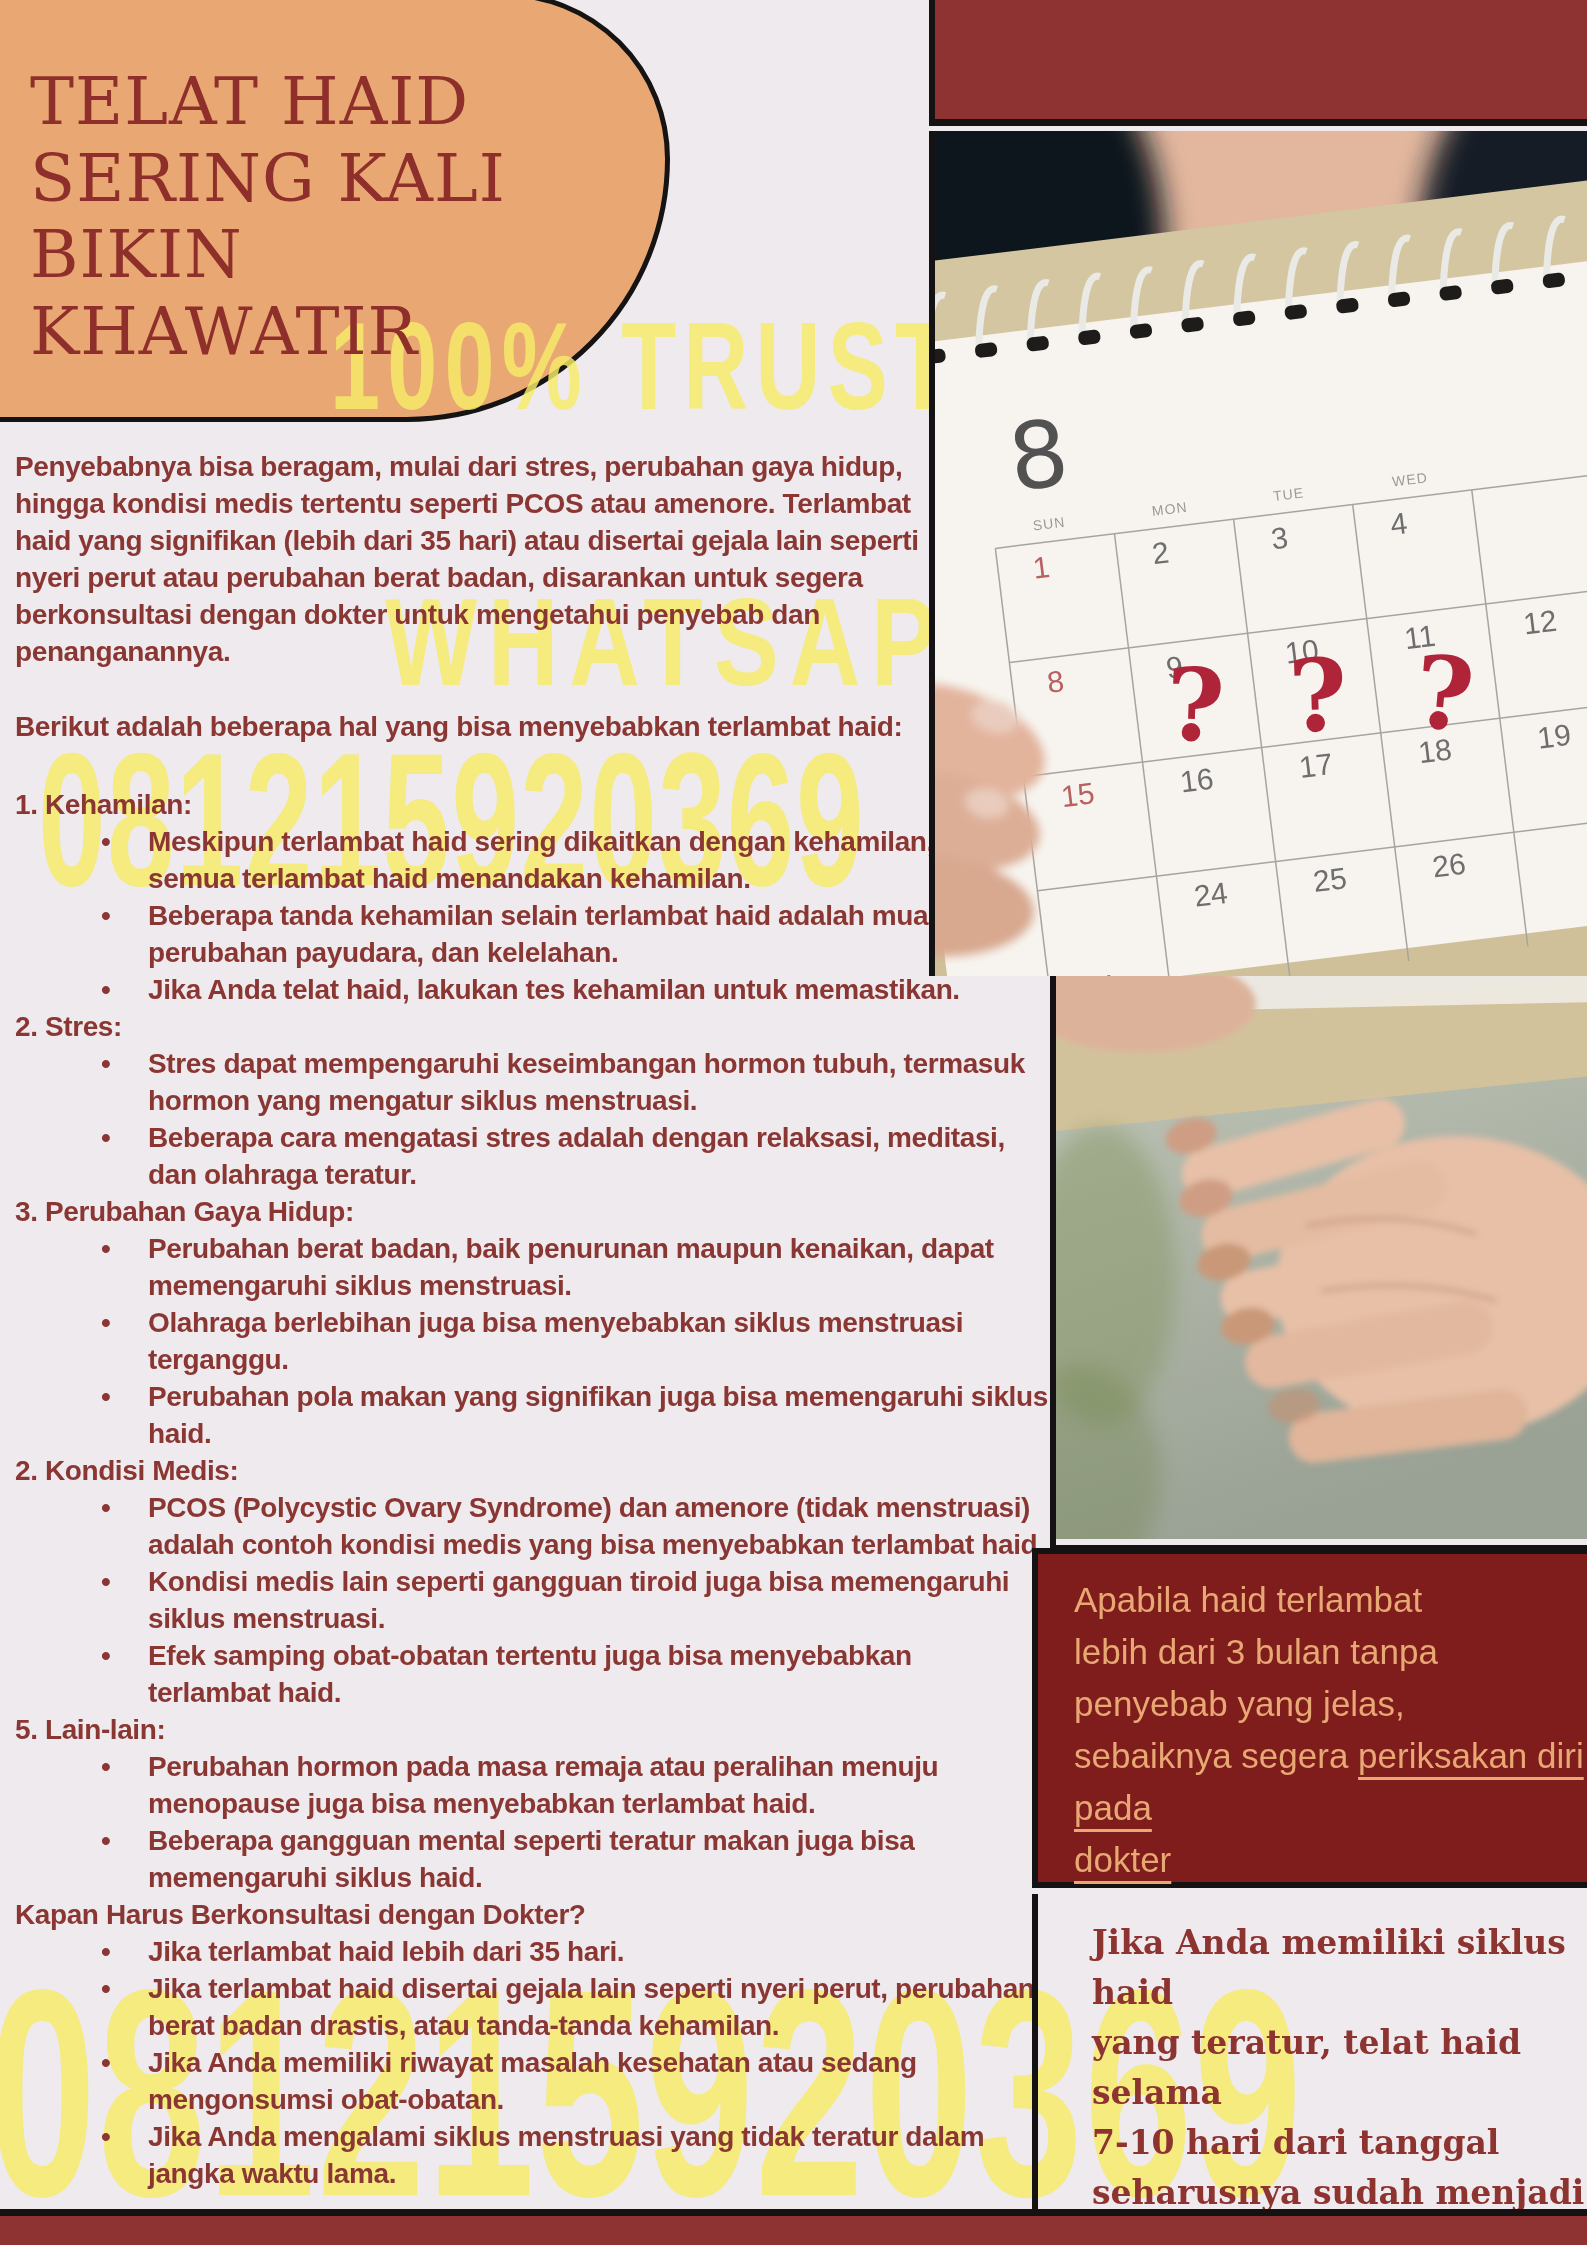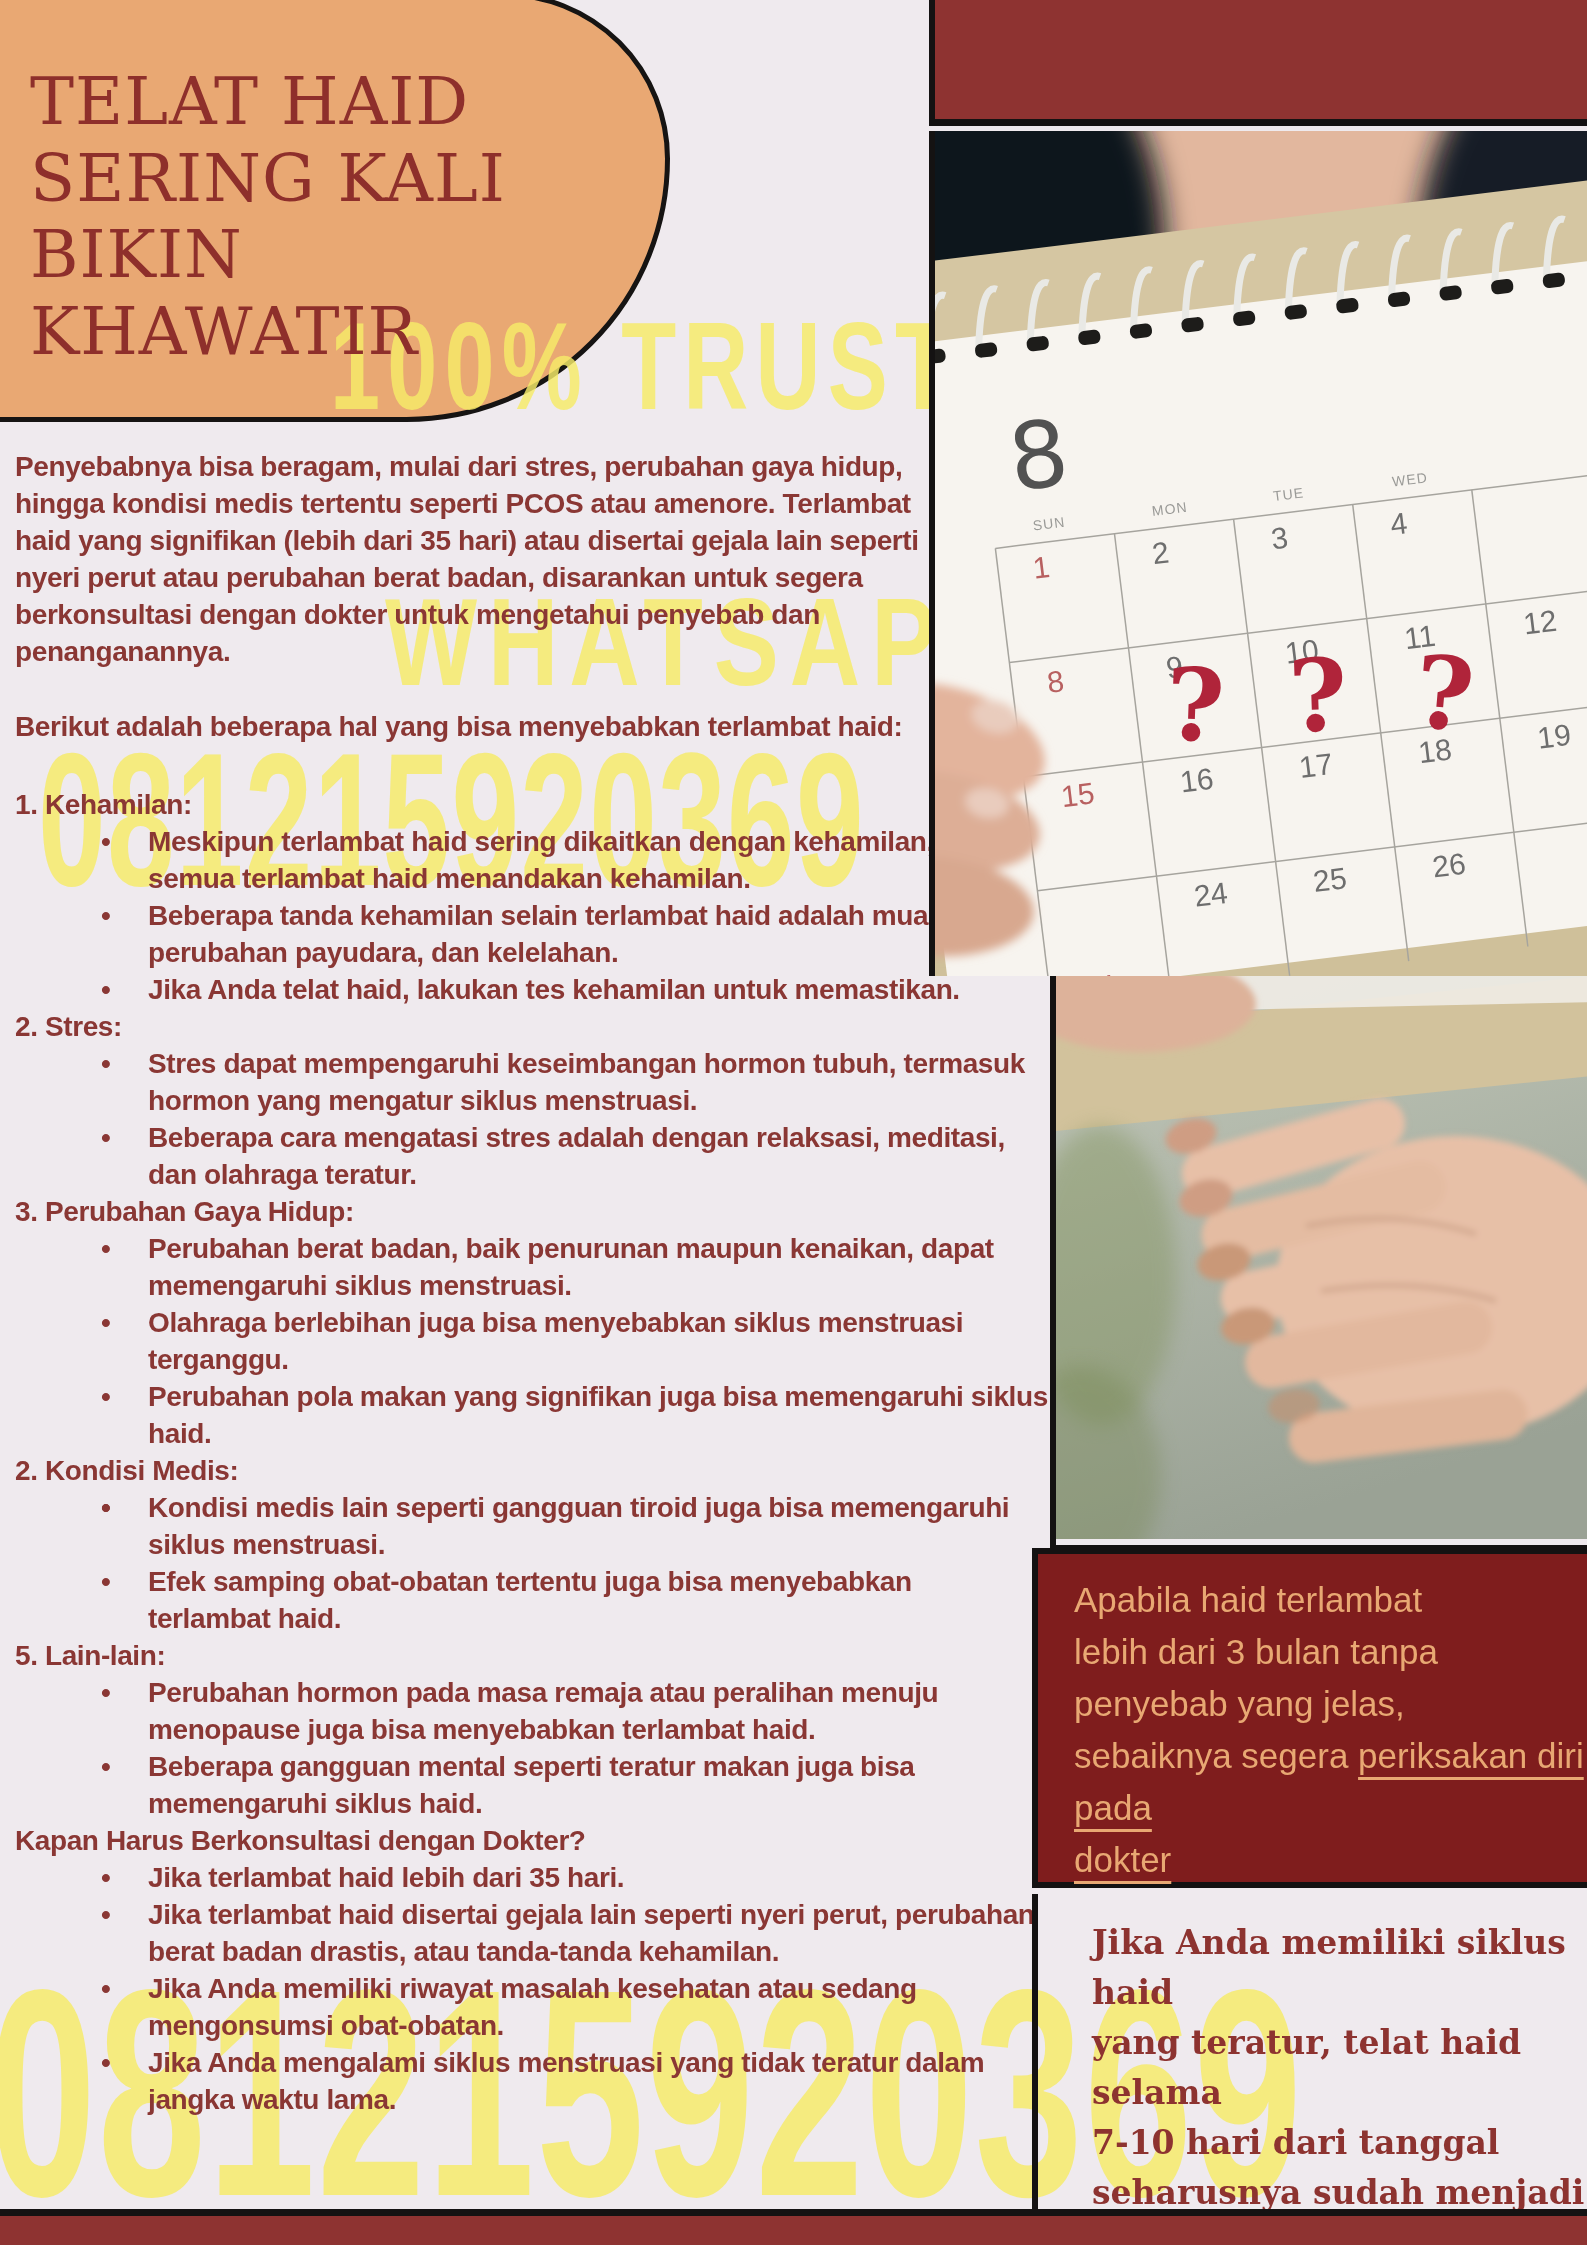--- a/index.html
+++ b/index.html
@@ -131,20 +131,22 @@
 terganggu.</span>
         </div>
         <div class="bullet">
           <span class="dot">•</span>
           <span class="btext">Perubahan pola makan yang signifikan juga bisa memengaruhi siklus
 haid.</span>
         </div>
         <div class="sec-label">2. Kondisi Medis:</div>
         <div class="bullet">
           <span class="dot">•</span>
+          <span class="btext">PCOS (Polycystic Ovary Syndrome) dan amenore (tidak menstruasi)
+adalah contoh kondisi medis yang bisa menyebabkan terlambat haid.</span>
         </div>
         <div class="bullet">
           <span class="dot">•</span>
           <span class="btext">Kondisi medis lain seperti gangguan tiroid juga bisa memengaruhi
 siklus menstruasi.</span>
         </div>
         <div class="bullet">
           <span class="dot">•</span>
           <span class="btext">Efek samping obat-obatan tertentu juga bisa menyebabkan
 terlambat haid.</span>

